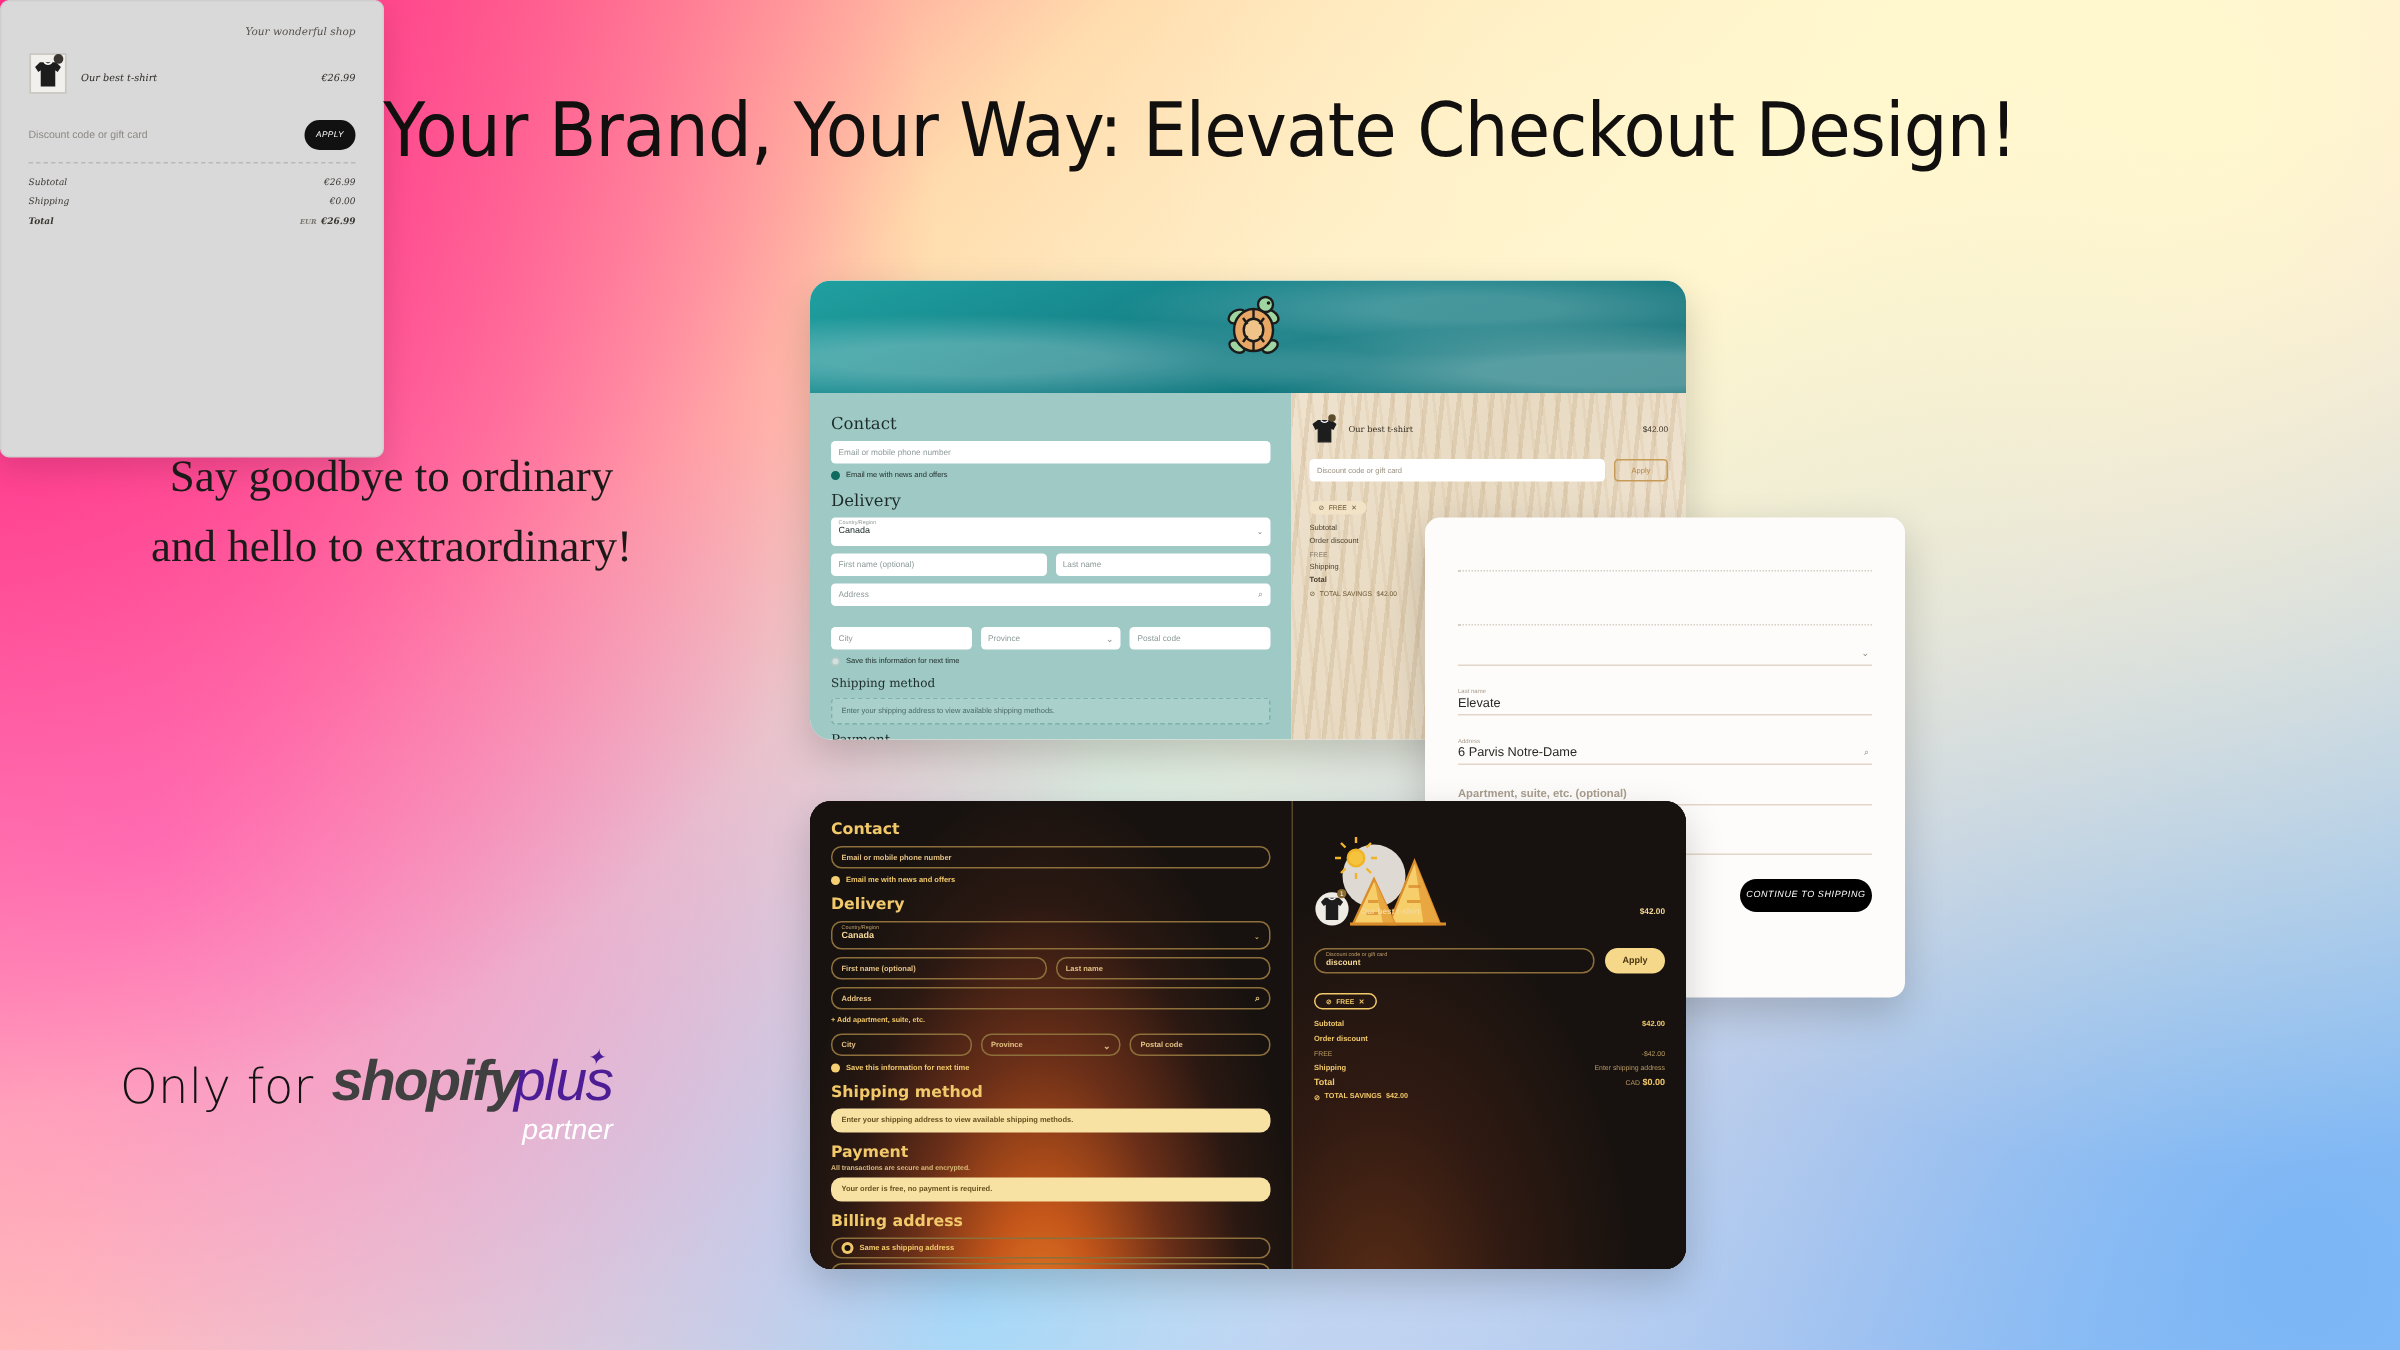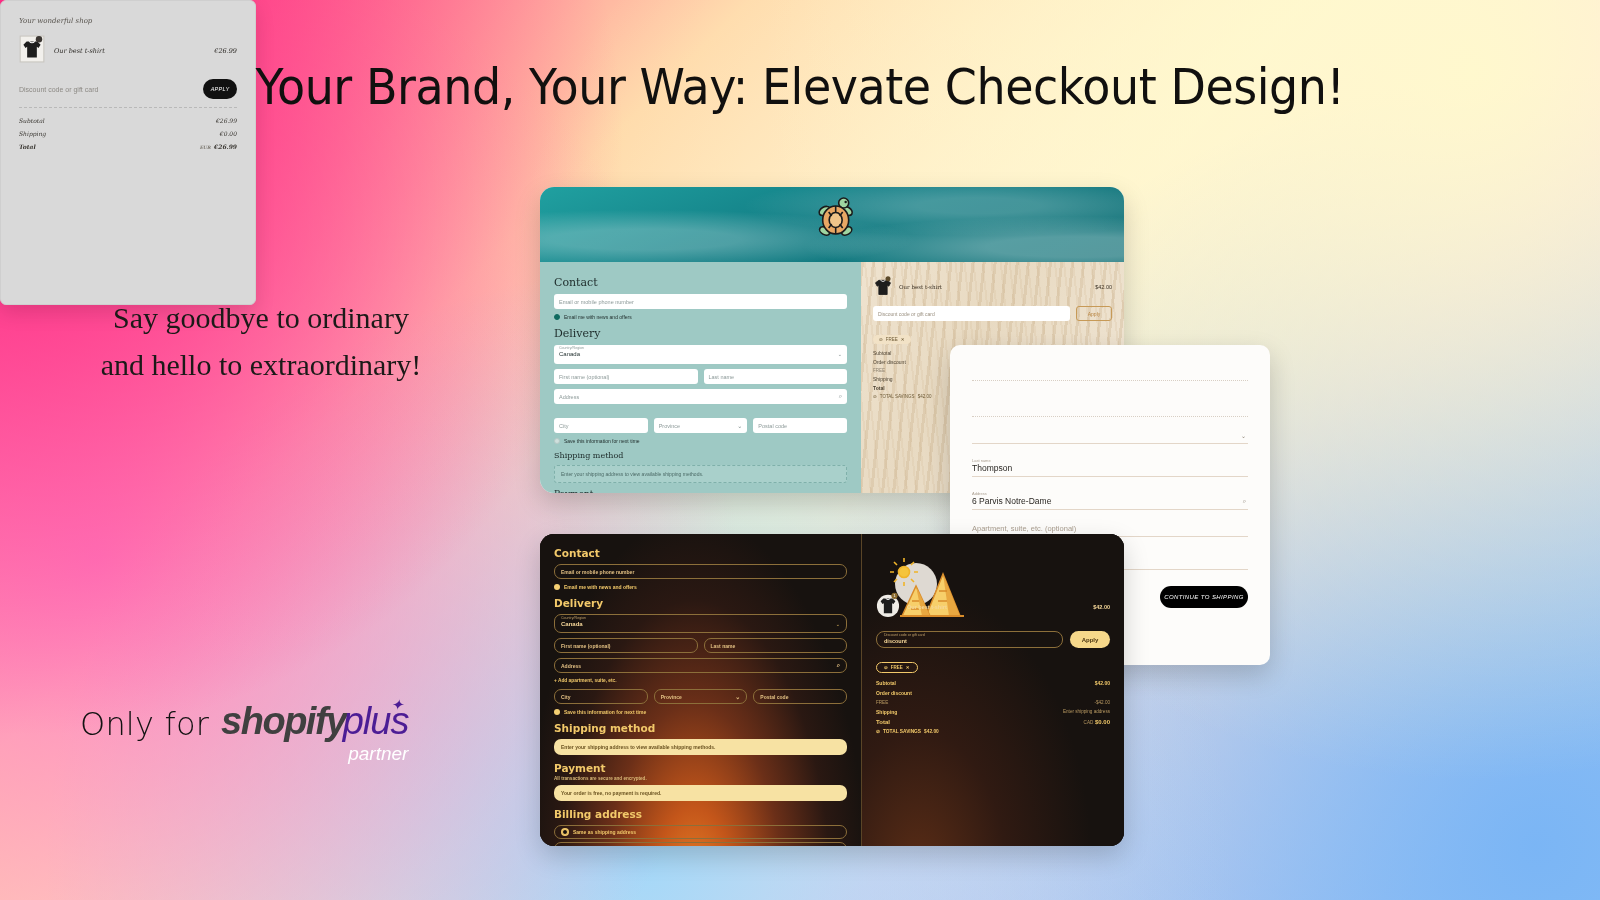--- a/index.html
+++ b/index.html
@@ -139,31 +139,31 @@
   .d-sl.tot{ font-size:6px;}
   .d-save{ font-size:4.8px; color:#f2c96a; display:flex; gap:3px; font-weight:700;}
 
   
   #card-white{ left:950px; top:345px; width:320px; height:320px; background:#fdfcfa; border-radius:10px;}
   .w-pad{ padding:14px 22px;}
   .w-line{ border-bottom:1px dotted #d8cfc4; height:22px; margin-bottom:14px;}
   .w-f{ border-bottom:1px solid #e3d6c8; padding-bottom:3px; margin-bottom:14px; position:relative;}
   .w-f .lbl{ font-size:4px; color:#a99d8e;}
   .w-f .val{ font-size:8.5px; color:#2a2723;}
-  .w-f .ph{ font-size:7.5px; color:#a99d8e;}
+  .w-f .ph{ font-size:7.5px; color:#a99d8e;font-weight:bold;}
   .w-f .cv{ position:absolute; right:2px; bottom:4px; font-size:6px; color:#8c8276;}
   .w-btn{ width:88px;height:22px;border-radius:12px;background:#000;color:#fff; font-size:6px;
           font-style:italic; letter-spacing:.4px; display:flex;align-items:center;justify-content:center;
           margin:16px 0 0 auto; }
 
   
   #card-gray{ left:1278px; top:352px; width:256px; height:305px; background:#d9d9d9;
      border:1px solid #cfcfcf; border-radius:6px; box-shadow:0 8px 20px rgba(0,0,0,.12);}
   .g-pad{ padding:16px 18px;}
-  .g-title{ text-align:left; font-size:7px; font-style:italic; color:#57534d; margin-bottom:10px; font-family:"DejaVu Serif",serif;}
+  .g-title{ text-align:right; font-size:7px; font-style:italic; color:#57534d; margin-bottom:10px; font-family:"DejaVu Serif",serif;}
   .g-item{ display:flex; align-items:center; gap:9px; margin-bottom:12px;}
   .g-name{ font-size:6.5px; font-style:italic; color:#2d2a26; font-family:"DejaVu Serif",serif;}
   .g-price{ margin-left:auto; font-size:6.5px; font-style:italic; color:#2d2a26; font-family:"DejaVu Serif",serif;}
   .g-disc{ display:flex; align-items:center; gap:10px; border-bottom:1px dashed #b9b9b9; padding-bottom:8px; margin-bottom:9px;}
   .g-dph{ font-size:7px; color:#8d8a85; flex:1;}
   .g-apply{ width:34px;height:20px;border-radius:10px;background:#111;color:#fff; font-size:5.5px;
             font-style:italic; display:flex;align-items:center;justify-content:center; letter-spacing:.3px;}
   .g-sl{ display:flex; font-size:6px; font-style:italic; color:#3b3833; margin-bottom:6px; font-family:"DejaVu Serif",serif;}
   .g-sl .r{ margin-left:auto;}
   .g-sl.tot{ font-weight:700;}
@@ -306,21 +306,21 @@
 <div class="card" id="card-white">
   <div class="w-pad">
     <div class="w-line"></div>
     <div class="w-line"></div>
     <div class="w-f">
       <div class="ph">&nbsp;</div>
         <div class="cv">⌄</div>
     </div>
     <div class="w-f">
       <div class="lbl">Last name</div>
-      <div class="val">Thompson</div>
+      <div class="val">Elevate</div>
     </div>
     <div class="w-f">
       <div class="lbl">Address</div>
       <div class="val">6 Parvis Notre-Dame</div>
       <div class="cv">⌕</div>
     </div>
     <div class="w-f">
       <div class="ph">Apartment, suite, etc. (optional)</div>
     </div>
     <div class="w-f">

